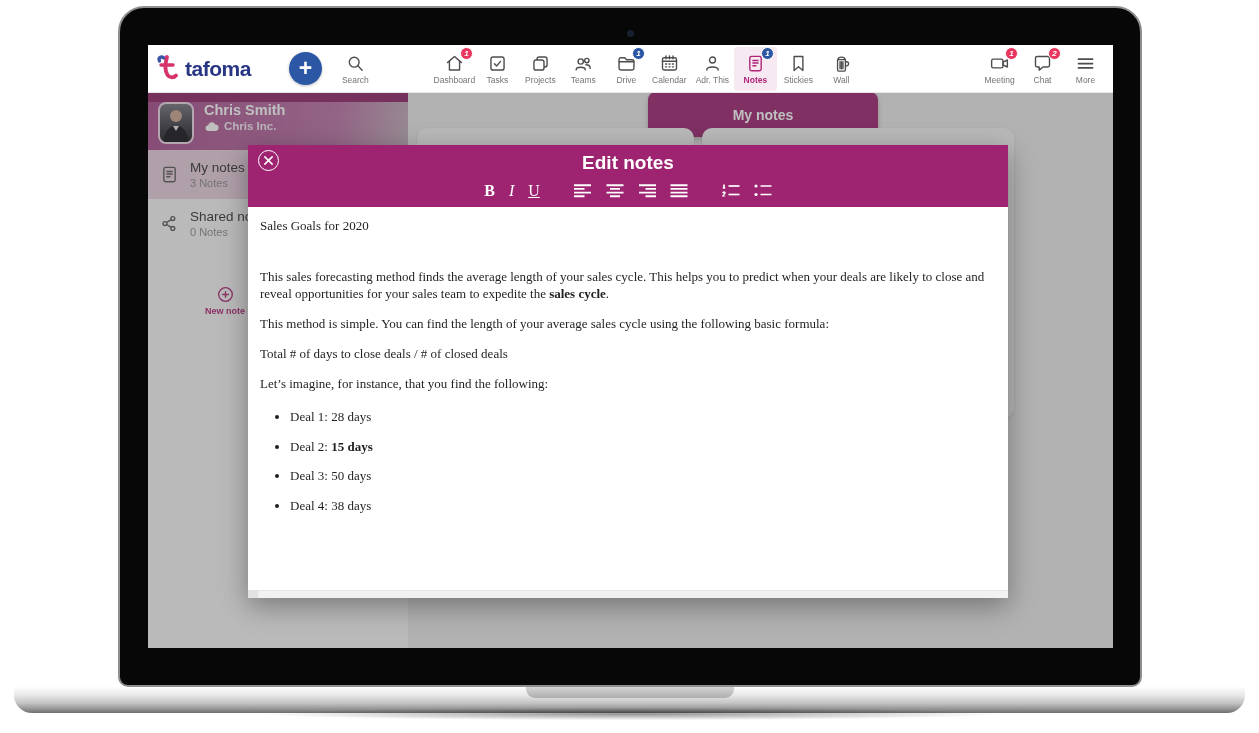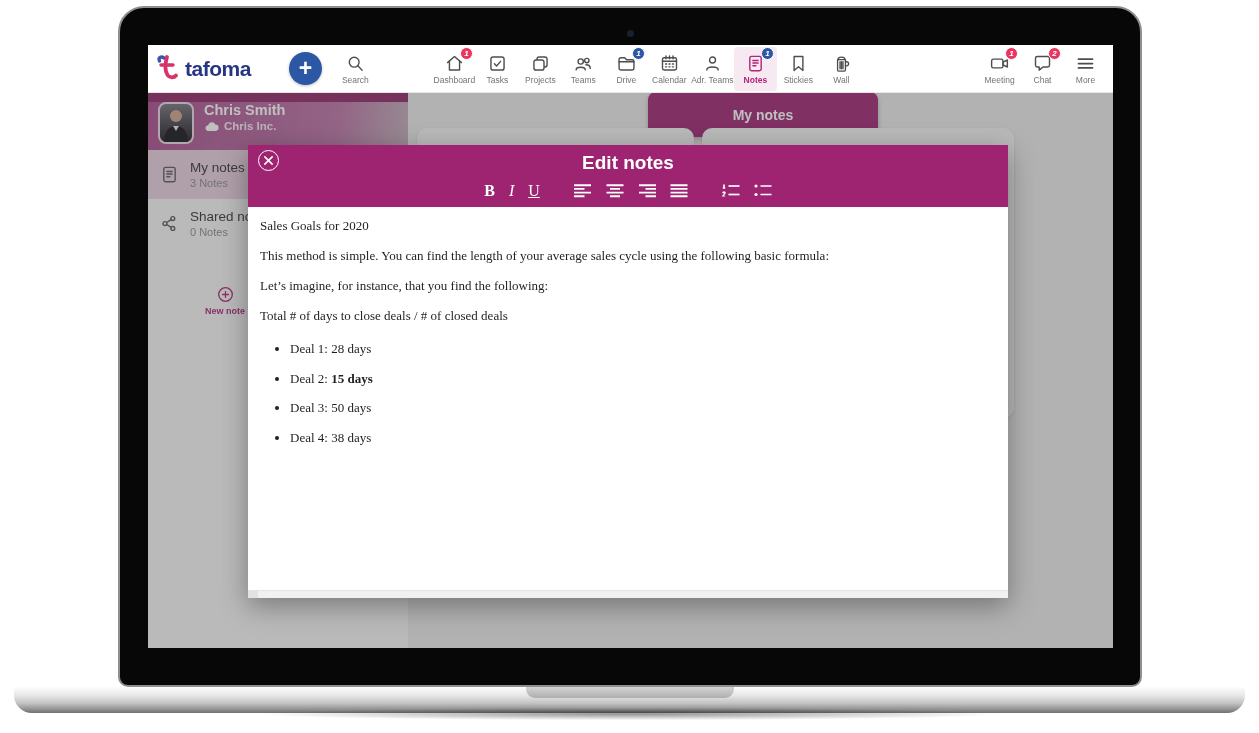--- a/index.html
+++ b/index.html
@@ -195,21 +195,21 @@
         </span>
         <span class="nav-label">Calendar</span>
       </div>
       <div class="nav-item">
         <span class="nic">
           <svg width="21" height="21" viewBox="0 0 24 24" fill="none" stroke="#4d4d4d" stroke-width="1.6" stroke-linecap="round">
             <circle cx="12" cy="8" r="3.4"></circle>
               <path d="M5.5 19.5 c0-4.6 13-4.6 13 0"></path>
           </svg>
         </span>
-        <span class="nav-label">Adr. Teams</span>
+        <span class="nav-label">Adr. This</span>
       </div>
       <div class="nav-item active">
         <span class="nic">
           <svg width="21" height="21" viewBox="0 0 24 24" fill="none" stroke="#b02579" stroke-width="1.6" stroke-linecap="round">
             <rect x="5.5" y="3.8" width="13" height="16.5" rx="2"></rect>
               <path d="M9 8.5 h6 M9 11.5 h6 M9 14.5 h3.5"></path>
           </svg>
           <i class="badge blue">1</i>
         </span>
         <span class="nav-label">Notes</span>
@@ -385,23 +385,24 @@
             <circle cx="2" cy="2" r="1.6" fill="#ffffff"></circle>
               <circle cx="2" cy="10.5" r="1.6" fill="#ffffff"></circle>
             <path d="M6.5 2 H17.5 M6.5 10.5 H17.5" stroke="#ffffff" stroke-width="1.7"></path>
           </svg>
         </span>
       </div>
     </div>
 
     <div class="note-body">
       <div class="note-title">Sales Goals for 2020</div>
+      <p class="np first"><span>This sales forecasting method finds the average length of your sales cycle. This helps you to predict when your deals are likely to close and reveal opportunities for your sales team to expedite the </span><span class="bold">sales cycle</span><span>.</span></p>
       <p class="np">This method is simple. You can find the length of your average sales cycle using the following basic formula:</p>
+      <p class="np">Total # of days to close deals / # of closed deals</p>
       <p class="np">Let’s imagine, for instance, that you find the following:</p>
-      <p class="np">Total # of days to close deals / # of closed deals</p>
       <ul class="note-list">
         <li><span>Deal 1: </span><span>28 days</span></li>
         <li><span>Deal 2: </span><span class="bold">15 days</span></li>
         <li><span>Deal 3: </span><span>50 days</span></li>
         <li><span>Deal 4: </span><span>38 days</span></li>
       </ul>
     </div>
 
     <div class="modal-scroll">
       <div class="scroll-corner"></div>

